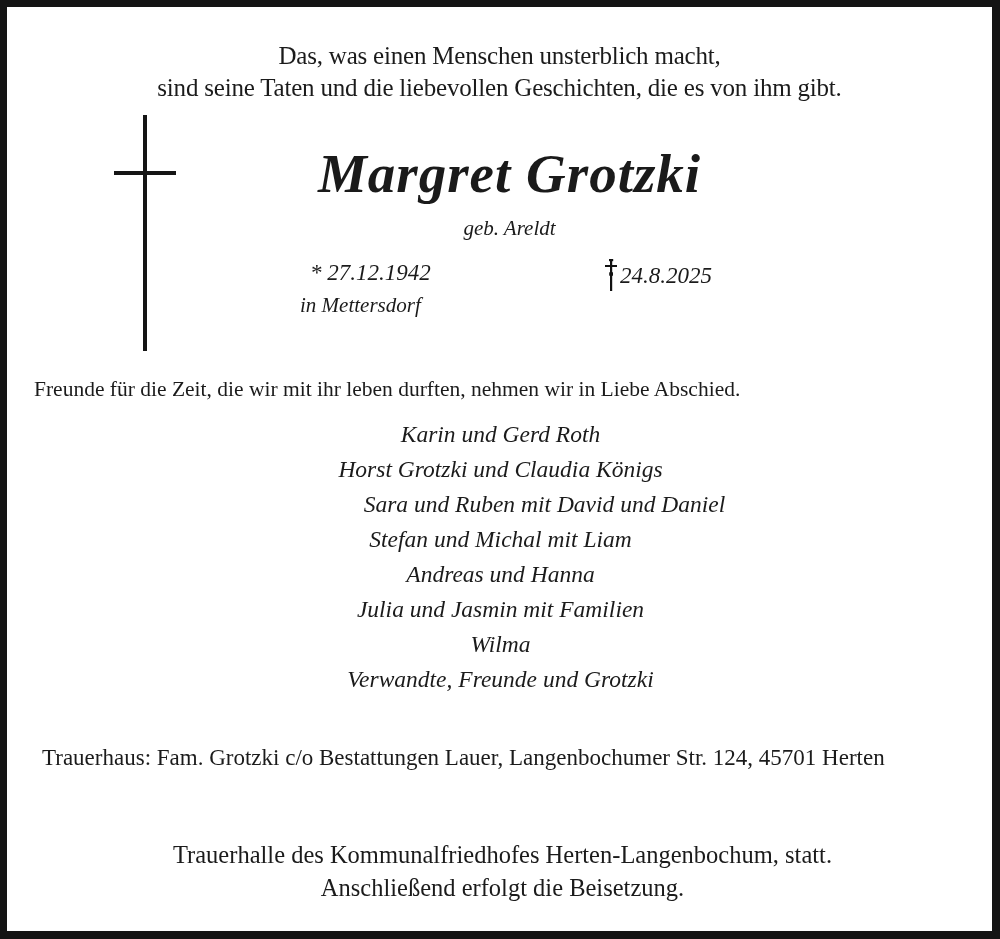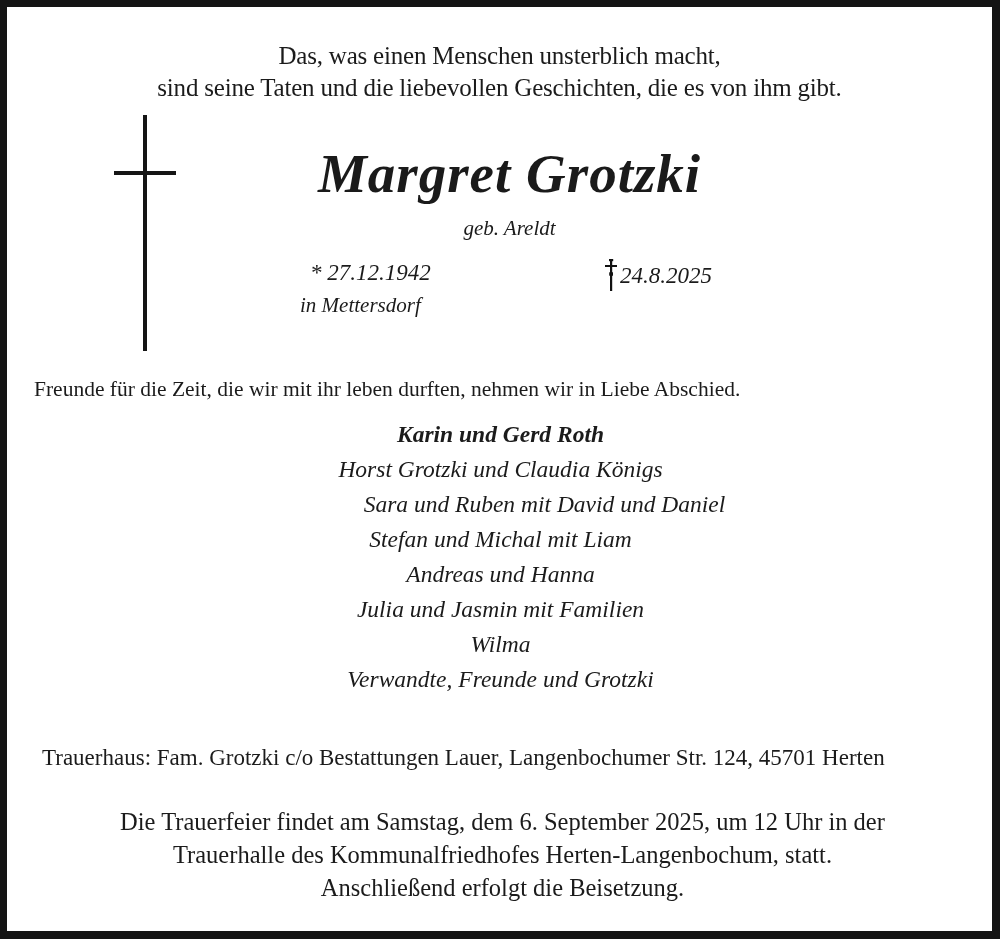--- a/index.html
+++ b/index.html
@@ -146,29 +146,28 @@
       <rect x="6" y="0" width="2.2" height="32" fill="#111"></rect>
       <rect x="1" y="6" width="12" height="2" fill="#111"></rect>
       <rect x="5" y="0" width="4.2" height="2.2" fill="#111"></rect>
       <rect x="5.2" y="13" width="3.8" height="4" rx="1" fill="#111"></rect>
     </svg><span>24.8.2025</span>
   </div>
 
   <div class="abs thanks" style="left: 27px; top: 368px;">Freunde für die Zeit, die wir mit ihr leben durften, nehmen wir in Liebe Abschied.</div>
 
   <div>
-    <div class="center-line mourners" style="top: 410px; left: 1px; font-weight: bold;">Karin und Gerd Roth</div>
+    <div class="center-line mourners" style="top: 410px; left: 1px;">Karin und Gerd Roth</div>
     <div class="center-line mourners" style="top: 445px; left: 1px;">Horst Grotzki und Claudia Königs</div>
     <div class="center-line mourners" style="top: 480px; left: 1px; padding-left: 44px;">Sara und Ruben mit David und Daniel</div>
     <div class="center-line mourners" style="top: 515px; left: 1px;">Stefan und Michal mit Liam</div>
     <div class="center-line mourners" style="top: 550px; left: 1px;">Andreas und Hanna</div>
     <div class="center-line mourners" style="top: 585px; left: 1px;">Julia und Jasmin mit Familien</div>
     <div class="center-line mourners" style="top: 620px; left: 1px;">Wilma</div>
     <div class="center-line mourners" style="top: 655px; left: 1px;">Verwandte, Freunde und Grotzki</div>
   </div>
 
   <div class="abs address" style="left: 35px; top: 737px;">Trauerhaus: Fam. Grotzki c/o Bestattungen Lauer, Langenbochumer Str. 124, 45701 Herten</div>
 
-  <div class="center-line ceremony" style="top: 798px; left: 3px;">Die Trauerfeier findet am Samstag, dem 6. September 2025, um 12 Uhr in der</div>
   <div class="center-line ceremony" style="top: 831px; left: 3px;">Trauerhalle des Kommunalfriedhofes Herten-Langenbochum, statt.</div>
   <div class="center-line ceremony" style="top: 864px; left: 3px;">Anschließend erfolgt die Beisetzung.</div>
 
 </div>
 
 </body></html>

